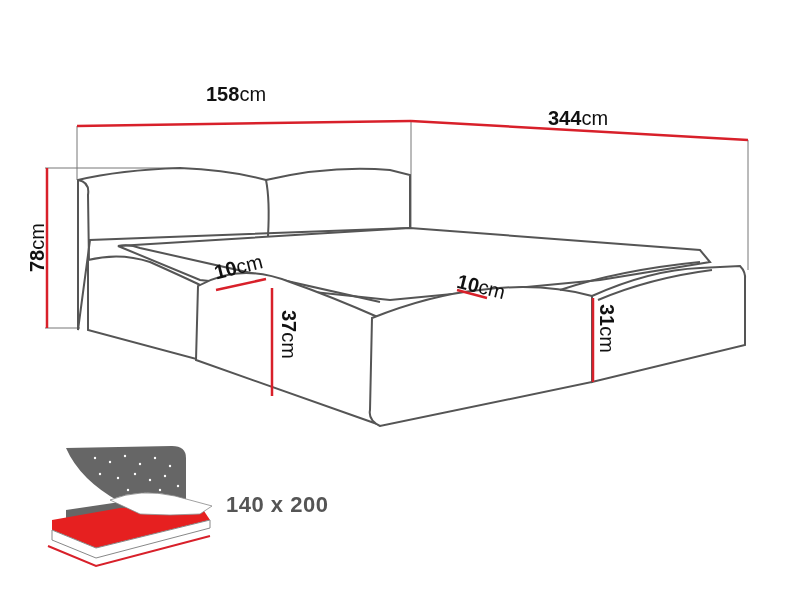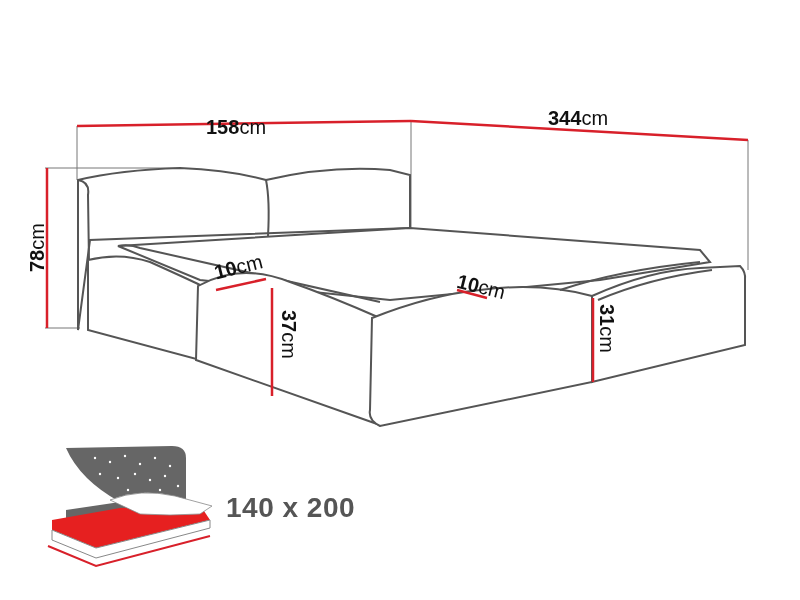--- a/index.html
+++ b/index.html
@@ -3,21 +3,21 @@
   <meta charset="utf-8">
   <style>
     html, body { margin: 0; padding: 0; background: #ffffff; }
     body { width: 800px; height: 600px; position: relative; overflow: hidden; font-family: "Liberation Sans", sans-serif; }
     svg { position: absolute; left: 0; top: 0; }
     .dim-label { position: absolute; font-family: "Liberation Sans", sans-serif; color: #111; font-size: 20px; white-space: nowrap; }
     .dim-label b { font-weight: bold; }
     .dim-label span.unit { font-weight: normal; }
     .rot90 { transform-origin: left top; transform: rotate(90deg); }
     .rotm90 { transform-origin: left top; transform: rotate(-90deg); }
-    .size-text { position: absolute; left: 226px; top: 492px; font-size: 28px; color: #555; font-weight: bold; letter-spacing: 0.5px; font-family: "Liberation Sans", sans-serif; }
+    .size-text { position: absolute; left: 226px; top: 492px; font-size: 22px; color: #555; font-weight: bold; letter-spacing: 0.5px; font-family: "Liberation Sans", sans-serif; }
   </style>
 </head>
 <body>
 
 <svg width="800" height="600" viewBox="0 0 800 600">
 
   <g stroke="#777" stroke-width="1" fill="none">
     <line x1="77" y1="126" x2="77" y2="180"></line>
     <line x1="411" y1="122" x2="411" y2="228"></line>
     <line x1="748" y1="140" x2="748" y2="270"></line>
@@ -86,21 +86,21 @@
       <circle cx="145" cy="494" r="1.2"></circle>
         <circle cx="160" cy="490" r="1.2"></circle>
     </g>
     <path d="M52,520 L120,508 L200,505 L210,520 L96,548 L52,530 Z" fill="#e62020"></path>
     <path d="M110,500 Q140,488 175,496 L212,506 L200,514 Q170,516 140,514 Z" fill="#fff" stroke="#888" stroke-width="0.8"></path>
     <path d="M52,530 L96,548 L210,520 L210,528 L96,558 L52,540 Z" fill="#fff" stroke="#888" stroke-width="1"></path>
     <path d="M48,546 L96,566 L210,536" fill="none" stroke="#d8202a" stroke-width="2"></path>
   </g>
 </svg>
 
-<div class="dim-label" style="left:206px; top:116px;"><b>158</b><span class="unit">cm</span></div>
+<div class="dim-label" style="left:206px; top:83px;"><b>158</b><span class="unit">cm</span></div>
 <div class="dim-label" style="left:548px; top:107px;"><b>344</b><span class="unit">cm</span></div>
 <div class="dim-label rotm90" style="left:26px; top:272px;"><b>78</b><span class="unit">cm</span></div>
 <div class="dim-label" style="left:212px; top:262px; transform: rotate(-14deg); transform-origin: left top;"><b>10</b><span class="unit">cm</span></div>
 <div class="dim-label rot90" style="left:300px; top:310px;"><b>37</b><span class="unit">cm</span></div>
 <div class="dim-label" style="left:460px; top:270px; transform: rotate(14deg); transform-origin: left top;"><b>10</b><span class="unit">cm</span></div>
 <div class="dim-label rot90" style="left:618px; top:304px;"><b>31</b><span class="unit">cm</span></div>
 
 <div class="size-text">140 x 200</div>
 
 </body></html>

